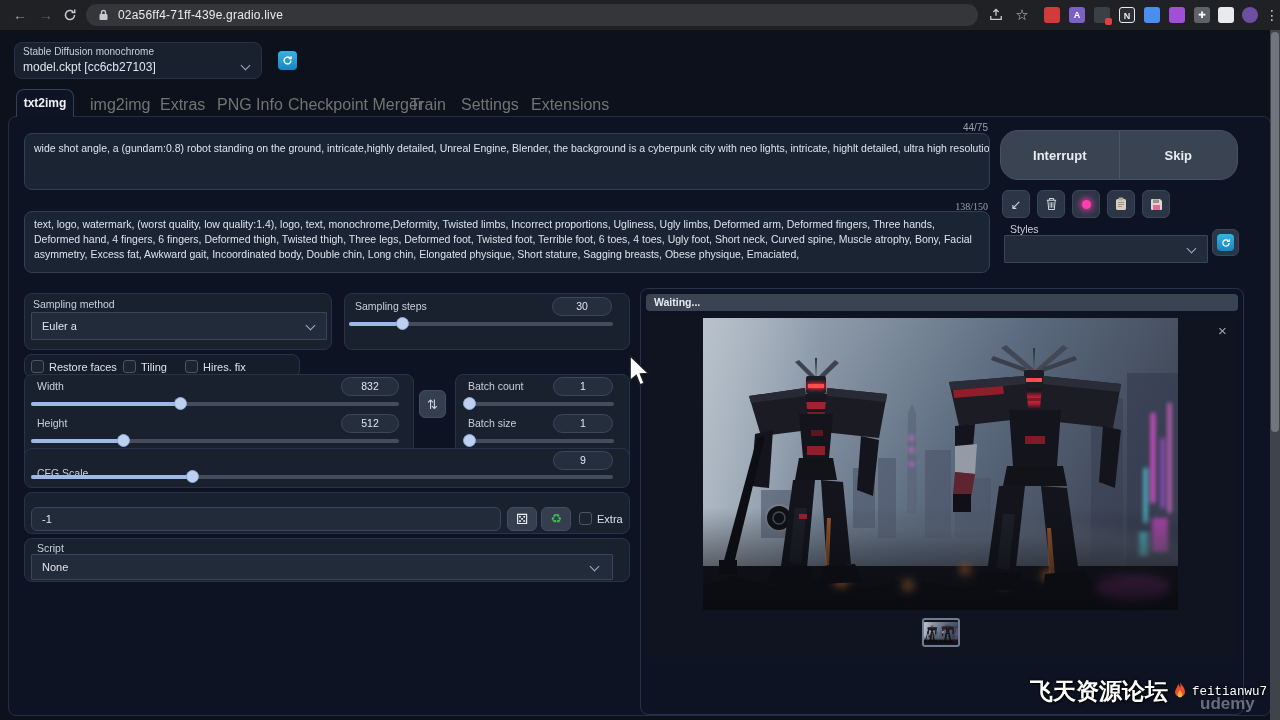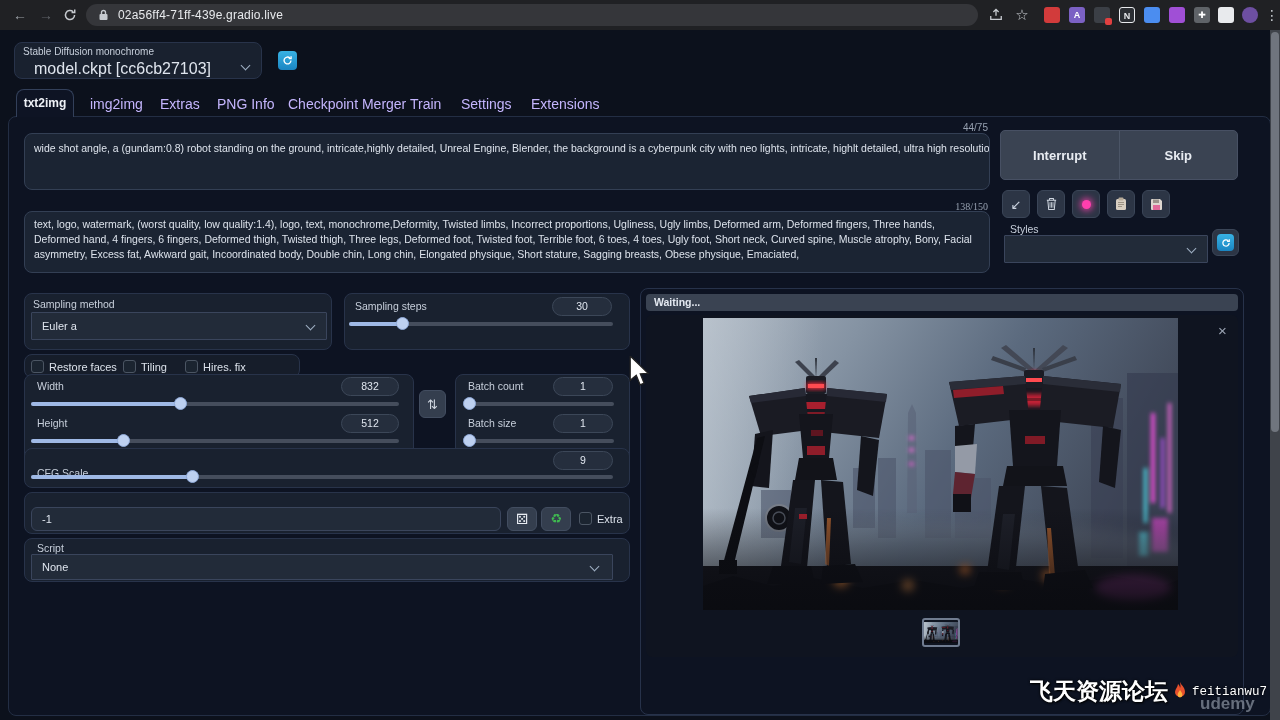--- a/index.html
+++ b/index.html
@@ -23,21 +23,21 @@
   .numbox{position:absolute;width:60px;height:19px;border:1px solid #3c4758;background:#252e3d;border-radius:10px;font-size:10.5px;color:#dfe5ee;text-align:center;line-height:17px;}
   .track{position:absolute;height:4px;border-radius:2px;background:#454d5c;}
   .fill{position:absolute;height:4px;border-radius:2px;background:#9fb9e6;left:0;top:0;}
   .knob{position:absolute;width:13px;height:13px;border-radius:50%;background:#bdd0f0;border:1px solid #8fa9d8;top:-5px;}
   .chk{position:absolute;width:13px;height:13px;border:1px solid #4b5563;border-radius:3px;background:#1b2430;}
   .chklbl{position:absolute;font-size:11px;color:#dbe1ea;white-space:nowrap;}
   .btn-sq{position:absolute;width:28px;height:28px;border-radius:6px;background:#2c3545;border:1px solid #3a4557;display:flex;align-items:center;justify-content:center;}
   .txtarea{position:absolute;background:#1b2433;border:1px solid #333f54;border-radius:8px;color:#dde3ec;overflow:hidden;}
   .counter{position:absolute;font-size:10px;color:#96a0b0;}
   .refresh-btn{position:absolute;width:19px;height:19px;border-radius:4px;background:linear-gradient(#38b2e4,#1a85c2);display:flex;align-items:center;justify-content:center;}
-  .tab{position:absolute;font-size:14px;color:#c4b5fd;white-space:nowrap;top:66px;}
+  .tab{position:absolute;font-size:16px;color:#737373;white-space:nowrap;top:66px;}
   .bottom-btn{position:absolute;top:638px;width:90px;height:47px;border-radius:8px;background:#3a4250;color:#e0e5ec;font-size:11.5px;line-height:14px;display:flex;align-items:center;justify-content:center;text-align:center;padding:2px 6px;}
   .glowdot{width:9px;height:9px;border-radius:50%;background:#ff3fae;box-shadow:0 0 6px 2px rgba(255,63,174,.75);}
 
   
   #scrollbar{position:absolute;right:0;top:30px;width:10px;height:690px;background:#3f434a;z-index:45;}
   #scroll-thumb{position:absolute;left:1px;top:2px;width:8px;height:400px;border-radius:4px;background:#70757e;}
 
   #cursor{position:absolute;left:628px;top:326px;z-index:60;}
   #watermark{position:absolute;left:1030px;top:646px;z-index:30;white-space:nowrap;display:flex;align-items:center;gap:4px;}
   #wm-title{font-size:23px;font-weight:700;color:#fff;text-shadow:0 0 3px #000,1px 1px 2px #000;}
@@ -87,21 +87,21 @@
   </div>
 
   <div id="scrollbar">
       <div id="scroll-thumb"></div>
     </div>
 
   <div id="app">
 
     <div class="block" style="left:14px;top:12px;width:248px;height:37px;">
       <div class="lbl" style="left:8px;top:3px;font-size:10px;">Stable Diffusion monochrome</div>
-      <div style="position:absolute;left:19px;top:17px;font-size:16px;color:#dfe5ee;">model.ckpt [cc6cb27103]</div>
+      <div style="position:absolute;left:8px;top:17px;font-size:12px;color:#dfe5ee;">model.ckpt [cc6cb27103]</div>
       <div class="chev" style="right:12px;top:19px;"></div>
     </div>
     <div class="refresh-btn" style="left:278px;top:21px;">
       <svg width="11" height="11" viewBox="0 0 16 16">
           <path d="M13 8a5 5 0 1 1-1.5-3.6" stroke="#fff" stroke-width="2" fill="none"></path>
           <path d="M13.2 1.8v3.4H9.8" fill="none" stroke="#fff" stroke-width="2"></path>
         </svg>
     </div>
 
     <div style="position:absolute;left:16px;top:59px;width:58px;height:28px;border:1px solid #33405a;border-bottom:none;border-radius:8px 8px 0 0;background:#0e1424;z-index:3;text-align:center;line-height:26px;font-size:12px;font-weight:600;color:#eef1f6;">txt2img</div>
@@ -113,21 +113,21 @@
     <div class="tab" style="left:461px;">Settings</div>
     <div class="tab" style="left:531px;">Extensions</div>
 
     <div style="position:absolute;left:8px;top:86px;width:1263px;height:600px;border:1px solid #232e44;border-radius:8px;background:#0d1322;z-index:1;"></div>
 
     <div class="counter" style="left:930px;top:92px;width:58px;text-align:right;z-index:2;">44/75</div>
     <div class="txtarea" style="left:24px;top:103px;width:966px;height:57px;z-index:2;">
       <div style="position:absolute;left:9px;top:8px;right:6px;font-size:10.5px;white-space:nowrap;">wide shot angle, a (gundam:0.8) robot standing on the ground, intricate,highly detailed, Unreal Engine, Blender, the background is a cyberpunk city with neo lights, intricate, highlt detailed, ultra high resolution, 8k</div>
     </div>
 
-    <div style="position:absolute;left:1000px;top:100px;width:238px;height:50px;border-radius:5px;background:#3a4352;border:1px solid #475063;display:flex;z-index:2;">
+    <div style="position:absolute;left:1000px;top:100px;width:238px;height:50px;border-radius:18px;background:#3a4352;border:1px solid #475063;display:flex;z-index:2;">
       <div style="flex:1;display:flex;align-items:center;justify-content:center;font-size:13px;font-weight:600;color:#e8ecf2;border-right:1px solid #4b5566;">Interrupt</div>
       <div style="flex:1;display:flex;align-items:center;justify-content:center;font-size:13px;font-weight:600;color:#e8ecf2;">Skip</div>
     </div>
 
     <div class="counter" style="left:918px;top:171px;width:70px;text-align:right;z-index:2;font-family:Liberation Serif, serif;">138/150</div>
     <div class="txtarea" style="left:24px;top:181px;width:966px;height:62px;z-index:2;">
       <div style="position:absolute;left:9px;top:5px;right:8px;font-size:10.5px;line-height:15px;">text, logo, watermark, (worst quality, low quality:1.4), logo, text, monochrome,Deformity, Twisted limbs, Incorrect proportions, Ugliness, Ugly limbs, Deformed arm, Deformed fingers, Three hands, Deformed hand, 4 fingers, 6 fingers, Deformed thigh, Twisted thigh, Three legs, Deformed foot, Twisted foot, Terrible foot, 6 toes, 4 toes, Ugly foot, Short neck, Curved spine, Muscle atrophy, Bony, Facial asymmetry, Excess fat, Awkward gait, Incoordinated body, Double chin, Long chin, Elongated physique, Short stature, Sagging breasts, Obese physique, Emaciated,</div>
     </div>
 
     <div class="btn-sq" style="left:1002px;top:160px;z-index:2;color:#c9d1dd;font-size:13px;">

